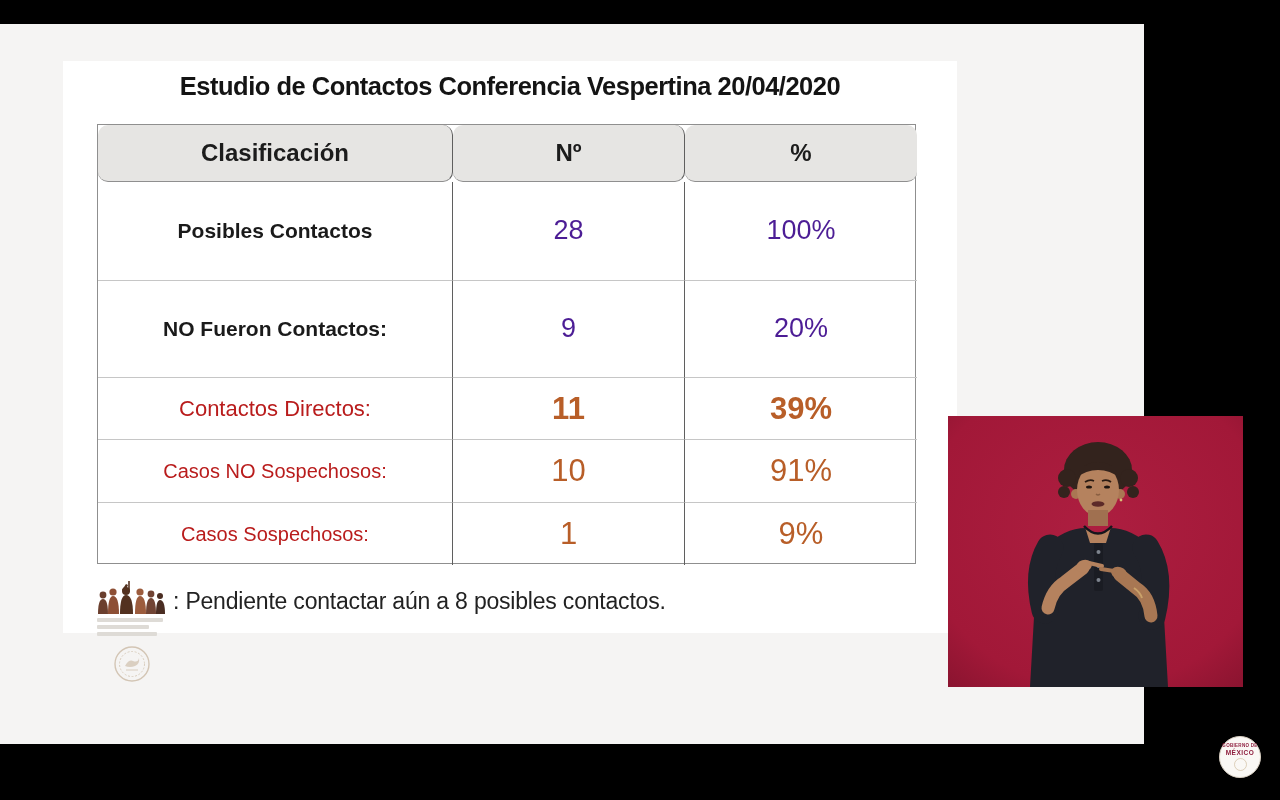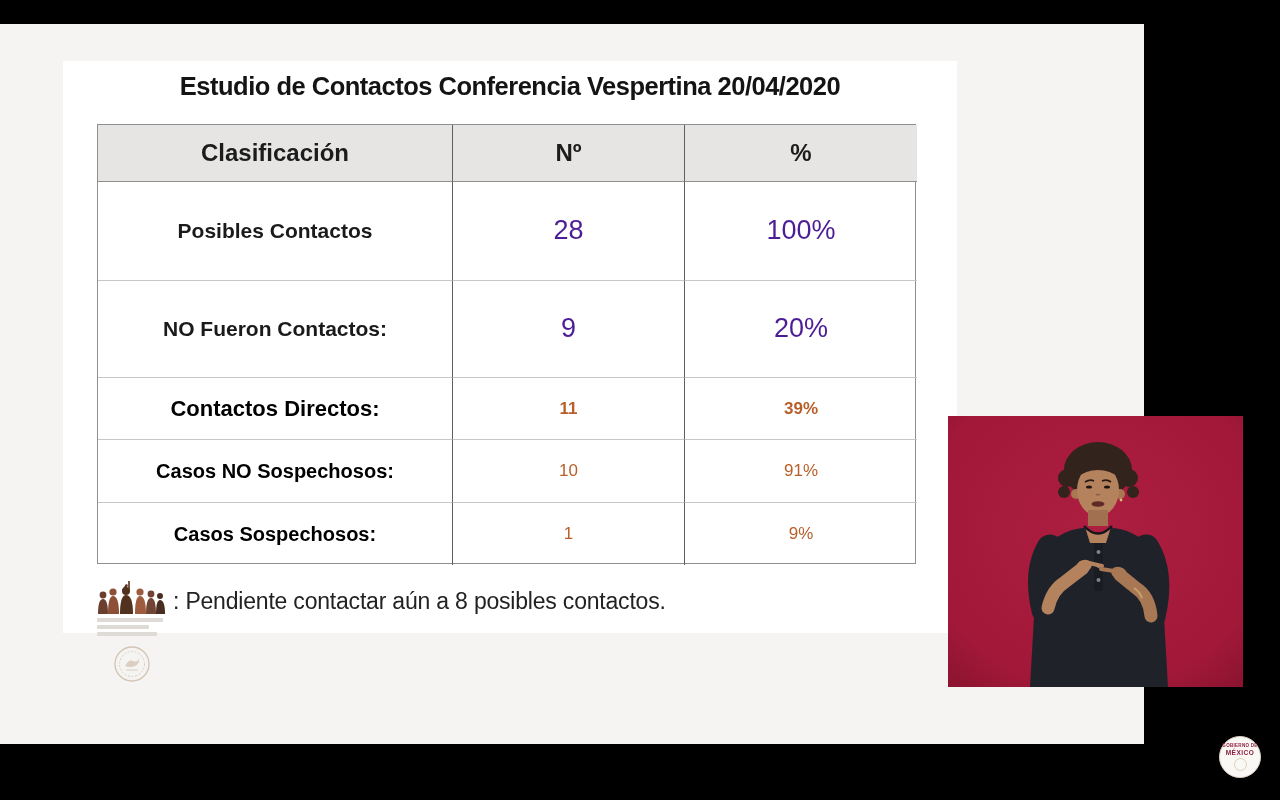--- a/index.html
+++ b/index.html
@@ -41,26 +41,27 @@
     border-bottom:1px solid #c6c6c6;
     text-align:center;
     line-height:1.15;
   }
   .cell.last-col{border-right:none;}
   .cell.last-row{border-bottom:none;}
   .cell.hdr{
     background:#e6e5e3;
     font-size:24px;font-weight:bold;color:#1c1c1c;
     border-bottom:1px solid #8f8f8f;
+    border-radius:10px;
   }
   .lbl-black{font-size:21px;font-weight:bold;color:#1a1a1a;}
   .num-black{font-size:27px;color:#4c1d95;}
-  .lbl-orange{font-size:20px;font-weight:bold;color:#000000;}
+  .lbl-orange{font-size:20px;font-weight:normal;color:#b91c1c;}
   .lbl-orange.big{font-size:22px;}
-  .num-orange{font-size:17px;color:#b85e28;}
+  .num-orange{font-size:31px;color:#b85e28;}
   .num-orange.bold{font-weight:bold;}
   
   .footer-note{
     position:absolute;left:32px;top:516px;height:48px;
     display:flex;align-items:center;
   }
   .heroes-wrap{width:74px;position:relative;flex:none;}
   .watermark-lines{position:absolute;left:2px;top:38px;}
   .watermark-lines div{background:#dedbd6;height:4px;margin-bottom:3px;border-radius:1px;}
   .wl1{width:66px;}.wl2{width:52px;}.wl3{width:60px;}

